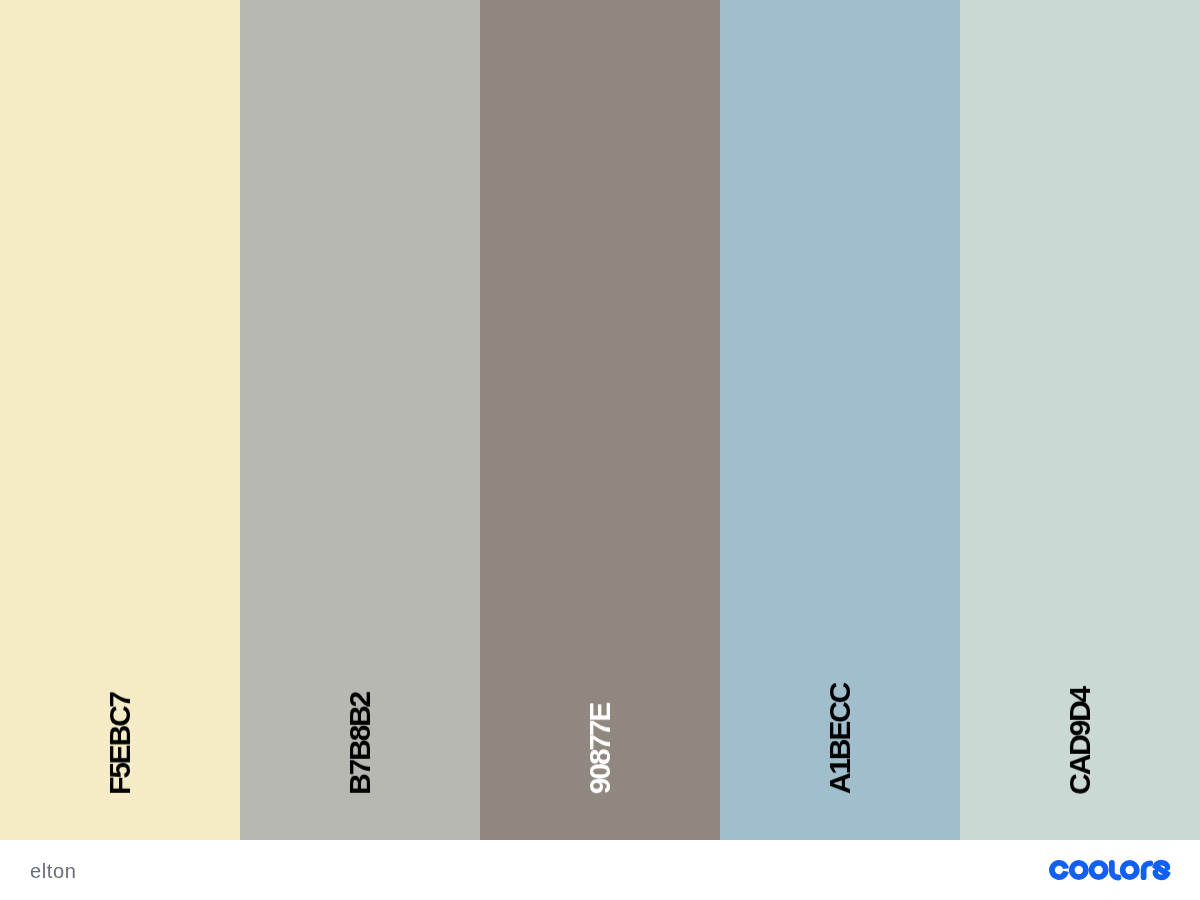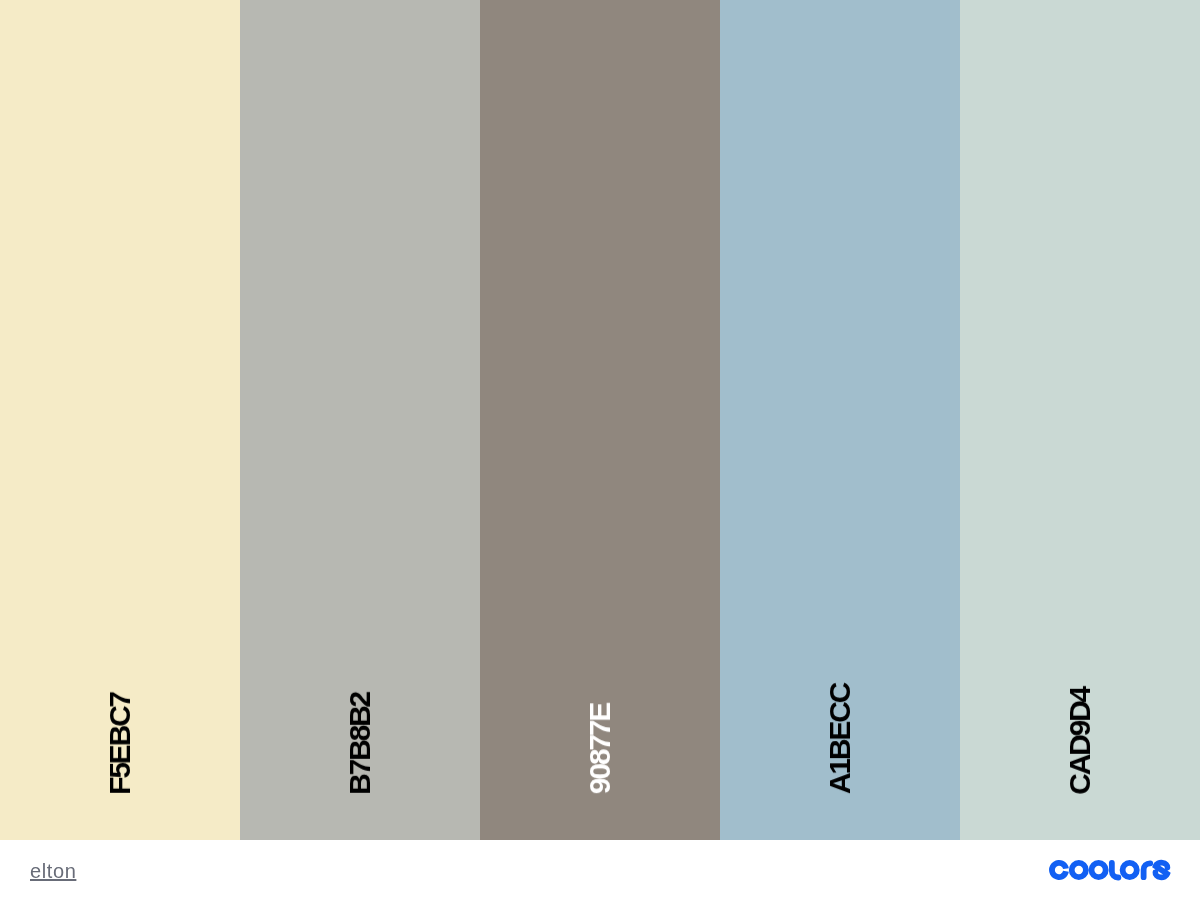--- a/index.html
+++ b/index.html
@@ -58,21 +58,20 @@
     box-sizing: border-box;
   }
   .footer-name {
     position: absolute;
     left: 30px;
     top: 21px;
     font-size: 20px;
     line-height: 20px;
     color: #686c78;
     letter-spacing: 0.6px;
-    text-decoration: underline;
   }
   .logo {
     position: absolute;
     left: 1044.9px;
     top: 15.86px;
     display: block;
     line-height: 0;
   }
   .logo svg { display: block; }
   .logo-ink { fill: #1260f3; fill-rule: evenodd; }

